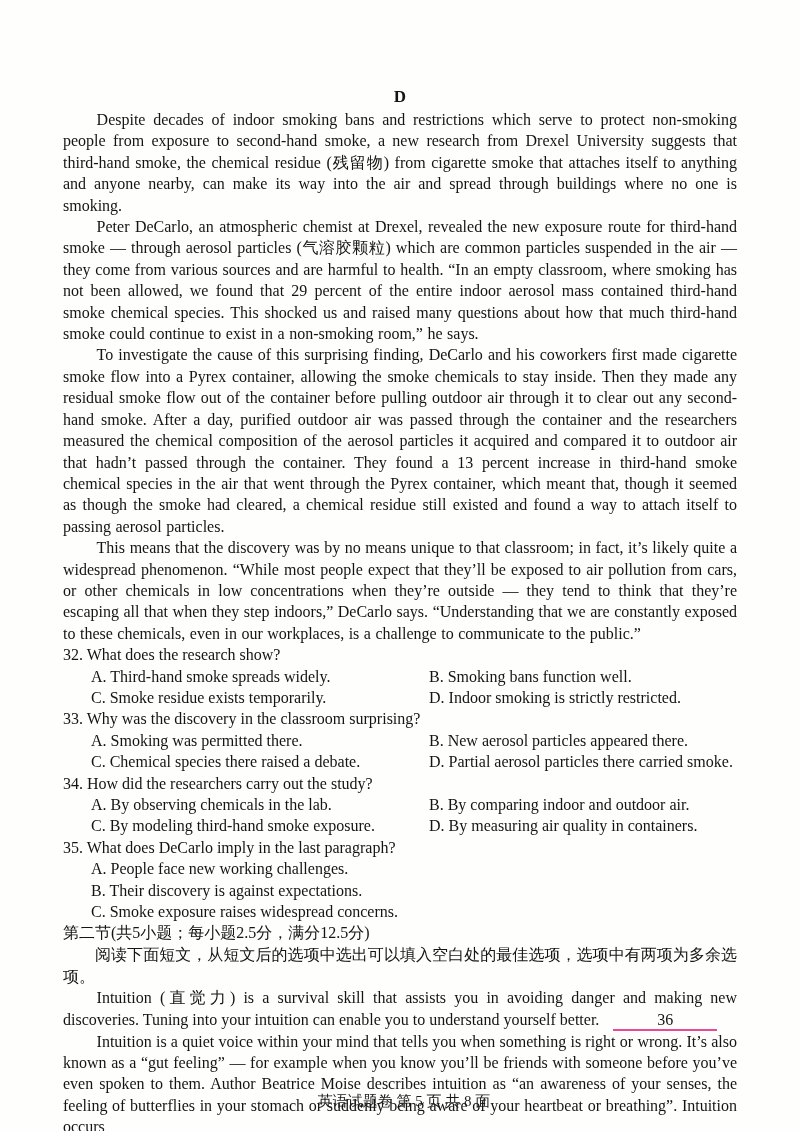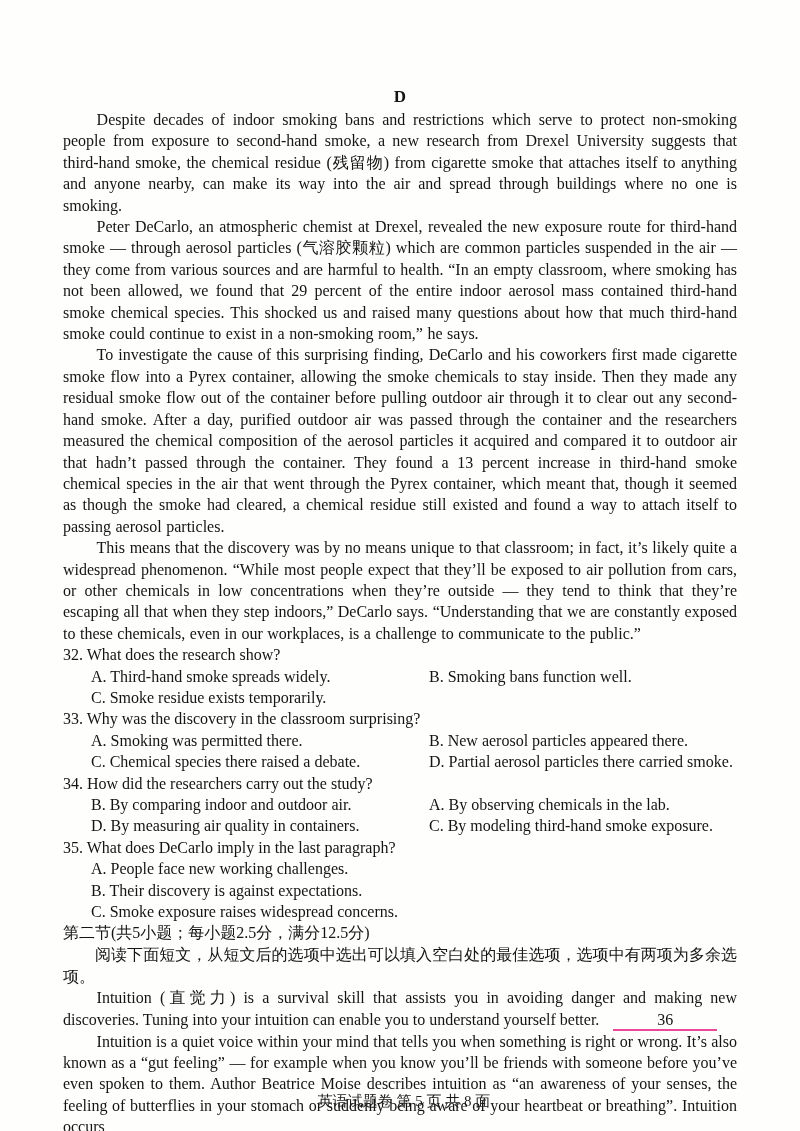--- a/index.html
+++ b/index.html
@@ -93,40 +93,41 @@
   <p class="para">Peter DeCarlo, an atmospheric chemist at Drexel, revealed the new exposure route for third-hand smoke — through aerosol particles (气溶胶颗粒) which are common particles suspended in the air — they come from various sources and are harmful to health. “In an empty classroom, where smoking has not been allowed, we found that 29 percent of the entire indoor aerosol mass contained third-hand smoke chemical species. This shocked us and raised many questions about how that much third-hand smoke could continue to exist in a non-smoking room,” he says.</p>
   <p class="para">To investigate the cause of this surprising finding, DeCarlo and his coworkers first made cigarette smoke flow into a Pyrex container, allowing the smoke chemicals to stay inside. Then they made any residual smoke flow out of the container before pulling outdoor air through it to clear out any second-hand smoke. After a day, purified outdoor air was passed through the container and the researchers measured the chemical composition of the aerosol particles it acquired and compared it to outdoor air that hadn’t passed through the container. They found a 13 percent increase in third-hand smoke chemical species in the air that went through the Pyrex container, which meant that, though it seemed as though the smoke had cleared, a chemical residue still existed and found a way to attach itself to passing aerosol particles.</p>
   <p class="para">This means that the discovery was by no means unique to that classroom; in fact, it’s likely quite a widespread phenomenon. “While most people expect that they’ll be exposed to air pollution from cars, or other chemicals in low concentrations when they’re outside — they tend to think that they’re escaping all that when they step indoors,” DeCarlo says. “Understanding that we are constantly exposed to these chemicals, even in our workplaces, is a challenge to communicate to the public.”</p>
 
   <div class="qblock">
     <div class="stem">32. What does the research show?</div>
     <div class="opts-grid">
       <span class="opt">A. Third-hand smoke spreads widely.</span>
       <span class="opt">B. Smoking bans function well.</span>
       <span class="opt">C. Smoke residue exists temporarily.</span>
+      <span class="opt">D. Indoor smoking is strictly restricted.</span>
     </div>
   </div>
 
   <div class="qblock">
     <div class="stem">33. Why was the discovery in the classroom surprising?</div>
     <div class="opts-grid">
       <span class="opt">A. Smoking was permitted there.</span>
       <span class="opt">B. New aerosol particles appeared there.</span>
       <span class="opt">C. Chemical species there raised a debate.</span>
       <span class="opt">D. Partial aerosol particles there carried smoke.</span>
     </div>
   </div>
 
   <div class="qblock">
     <div class="stem">34. How did the researchers carry out the study?</div>
     <div class="opts-grid">
+      <span class="opt">A. By observing chemicals in the lab.</span>
       <span class="opt">B. By comparing indoor and outdoor air.</span>
-      <span class="opt">A. By observing chemicals in the lab.</span>
+      <span class="opt">C. By modeling third-hand smoke exposure.</span>
       <span class="opt">D. By measuring air quality in containers.</span>
-      <span class="opt">C. By modeling third-hand smoke exposure.</span>
     </div>
   </div>
 
   <div class="qblock">
     <div class="stem">35. What does DeCarlo imply in the last paragraph?</div>
     <div class="opts-col">
       <span class="opt">A. People face new working challenges.</span>
       <span class="opt">B. Their discovery is against expectations.</span>
       <span class="opt">C. Smoke exposure raises widespread concerns.</span>
     </div>

